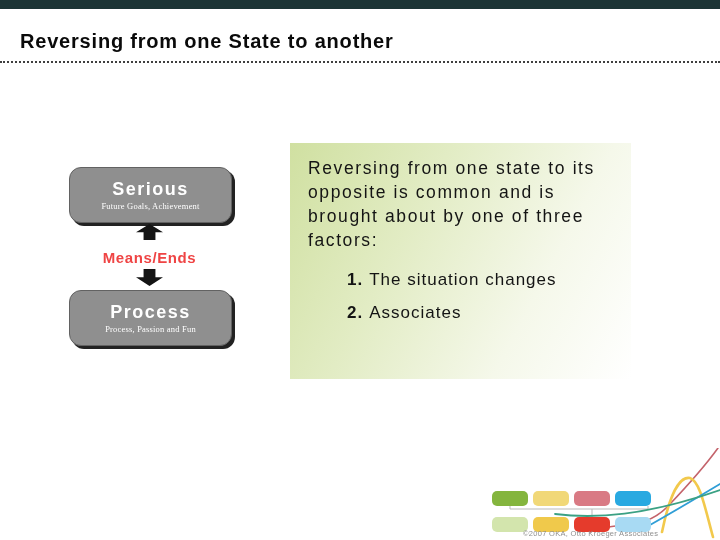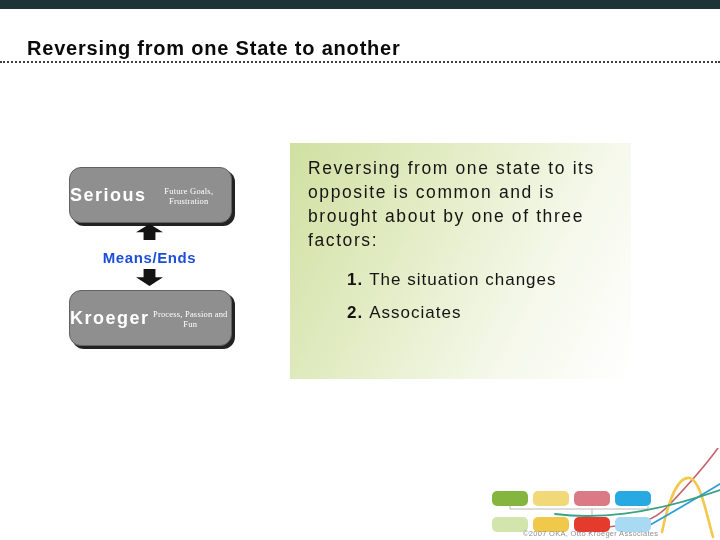--- a/index.html
+++ b/index.html
@@ -2,44 +2,44 @@
 <html><head>
 <meta charset="utf-8">
 <title>Slide</title>
 <style>
   html,body{margin:0;padding:0;}
   body{font-family:"Liberation Sans", sans-serif; background:#ffffff;}
   .slide{position:relative;width:720px;height:540px;background:#ffffff;overflow:hidden;}
 
   .top-bar{position:absolute;left:0;top:0;width:720px;height:9px;}
 
-  .title{position:absolute;left:20px;top:30px;margin:7px;font-size:20px;font-weight:bold;
+  .title{position:absolute;left:20px;top:30px;margin:0;font-size:20px;font-weight:bold;
          letter-spacing:0.8px;color:#0a0a0a;}
   .dotted-rule{position:absolute;left:0;top:61px;width:720px;height:0;
                border-top:2px dotted #3f3f3f;}
 
   
   .state-box{position:absolute;left:69px;width:161px;height:54px;border-radius:12px;
              border:1px solid #626262;box-shadow:3px 3px 0 #222222;
-             display:flex;align-items:center;justify-content:center;
+             display:flex;flex-direction:column;align-items:center;justify-content:center;
              text-align:center;}
   .state-box.serious{top:167px;}
   .state-box.playful{top:290px;}
   .state-label{color:#ffffff;font-weight:bold;font-size:18px;letter-spacing:1.5px;line-height:20px;}
   .state-sublabel{color:#ffffff;font-family:"Liberation Serif", serif;font-size:8.5px;
                   letter-spacing:0.2px;margin-top:2px;}
 
   .block-arrow{position:absolute;left:136px;width:27px;background:#141414;}
   .block-arrow.up{top:224px;height:16px;
       clip-path:polygon(50% 0,100% 52%,72% 52%,72% 100%,28% 100%,28% 52%,0 52%);}
   .block-arrow.down{top:269px;height:17px;
       clip-path:polygon(28% 0,72% 0,72% 48%,100% 48%,50% 100%,0 48%,28% 48%);}
 
   .means-ends{position:absolute;left:69px;top:249px;width:161px;text-align:center;
-              font-size:15px;font-weight:bold;color:#1d4ed8;letter-spacing:0.6px;}
+              font-size:15px;font-weight:bold;color:#ef4444;letter-spacing:0.6px;}
 
   
   .content-panel{position:absolute;left:290px;top:143px;width:341px;height:236px;
       background:linear-gradient(118deg,#d0e0a1 0%,#e2ecc4 35%,#f5f8ea 70%,#ffffff 100%);}
   .content-panel .intro{margin:13px 0 0 18px;width:300px;font-size:17.5px;line-height:24px;
       color:#141414;letter-spacing:1.6px;}
   .factor-list{list-style:none;margin:16px 0 0 0;padding:0;}
   .factor-list li{margin:0 0 9px 57px;font-size:17px;line-height:24px;color:#141414;
       letter-spacing:1px;}
   .factor-num{font-weight:bold;margin-right:6px;}
@@ -54,31 +54,31 @@
 
 <div class="slide">
 
   <div class="top-bar" style="background-color: rgb(28, 52, 53);"></div>
 
   <h1 class="title">Reversing from one State to another</h1>
   <div class="dotted-rule"></div>
 
   <div class="state-box serious" style="background-color: rgb(143, 143, 143);">
     <div class="state-label">Serious</div>
-    <div class="state-sublabel">Future Goals, Frustration</div>
+    <div class="state-sublabel">Future Goals, Achievement</div>
   </div>
 
   <div class="block-arrow up"></div>
 
   <div class="means-ends">Means/Ends</div>
 
   <div class="block-arrow down"></div>
 
   <div class="state-box playful" style="background-color: rgb(143, 143, 143);">
-    <div class="state-label">Kroeger</div>
+    <div class="state-label">Process</div>
     <div class="state-sublabel">Process, Passion and Fun</div>
   </div>
 
   <div class="content-panel">
     <p class="intro">Reversing from one state to its opposite is common and is brought about by one of three factors:</p>
     <ol class="factor-list">
       <li>
         <span class="factor-num">1.</span><span>The situation changes</span>
       </li>
       <li>

